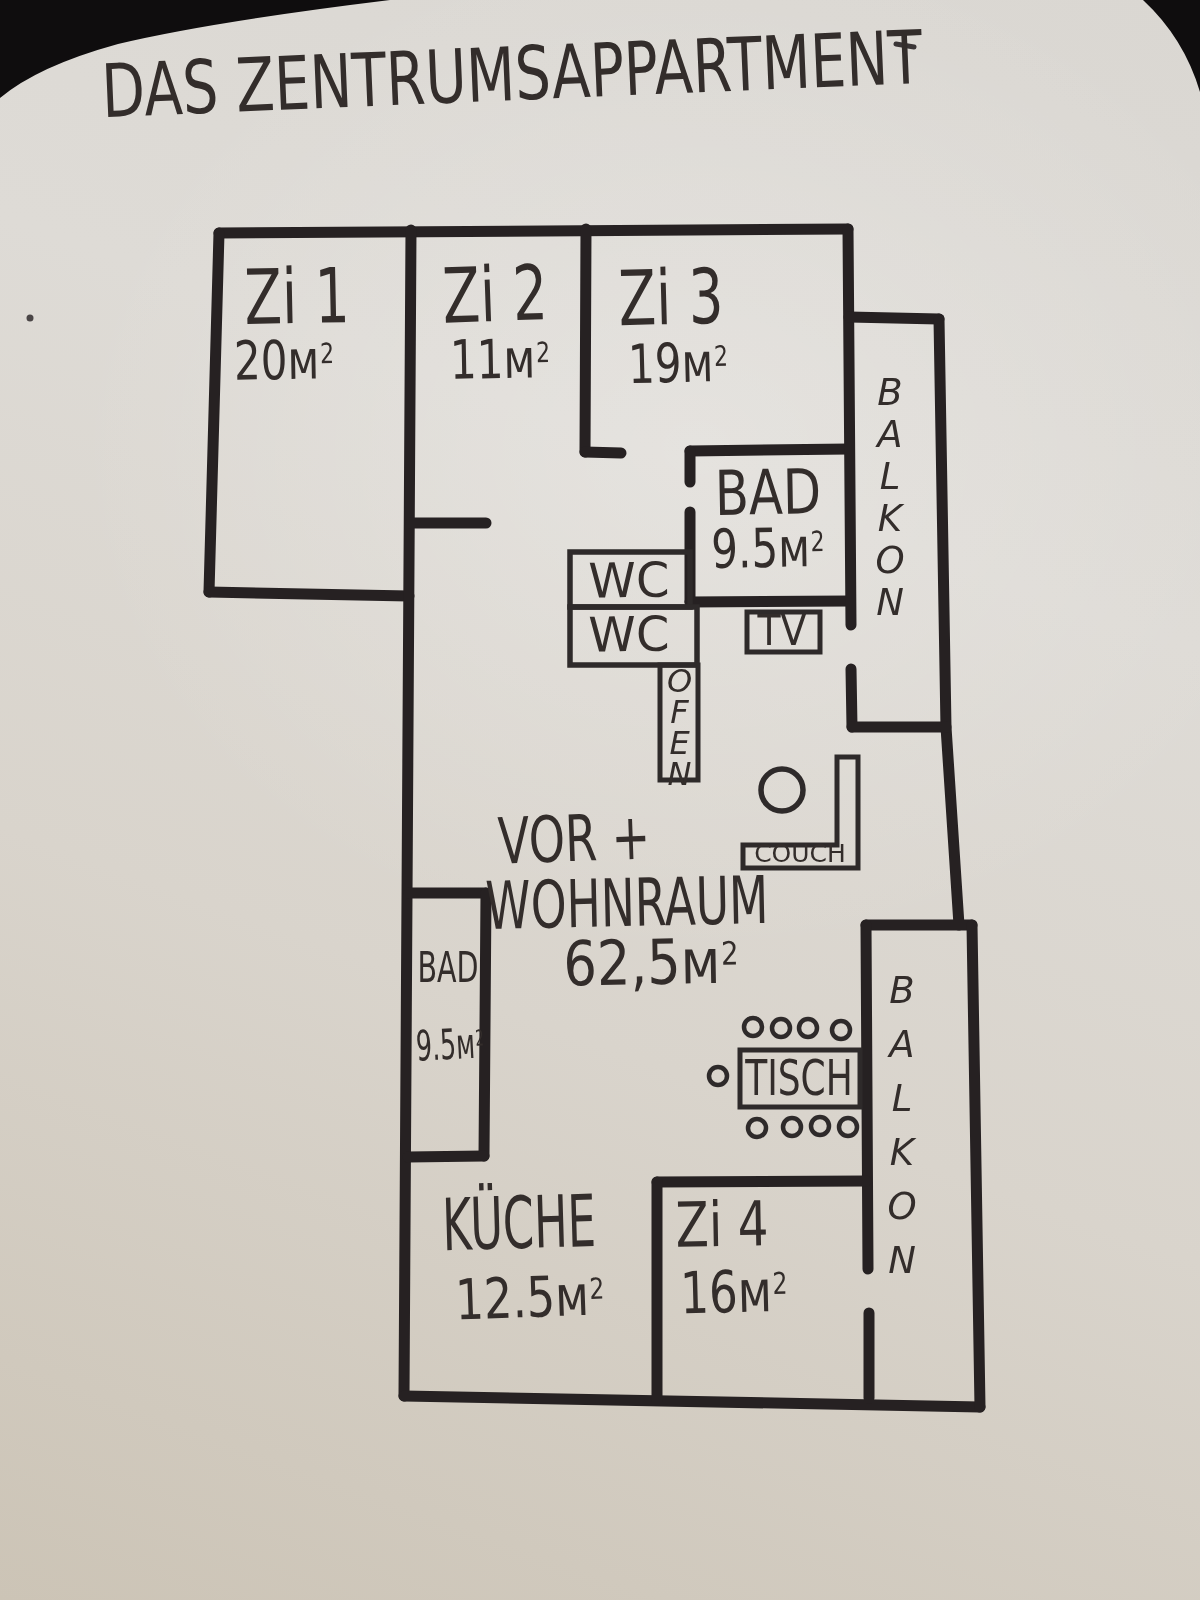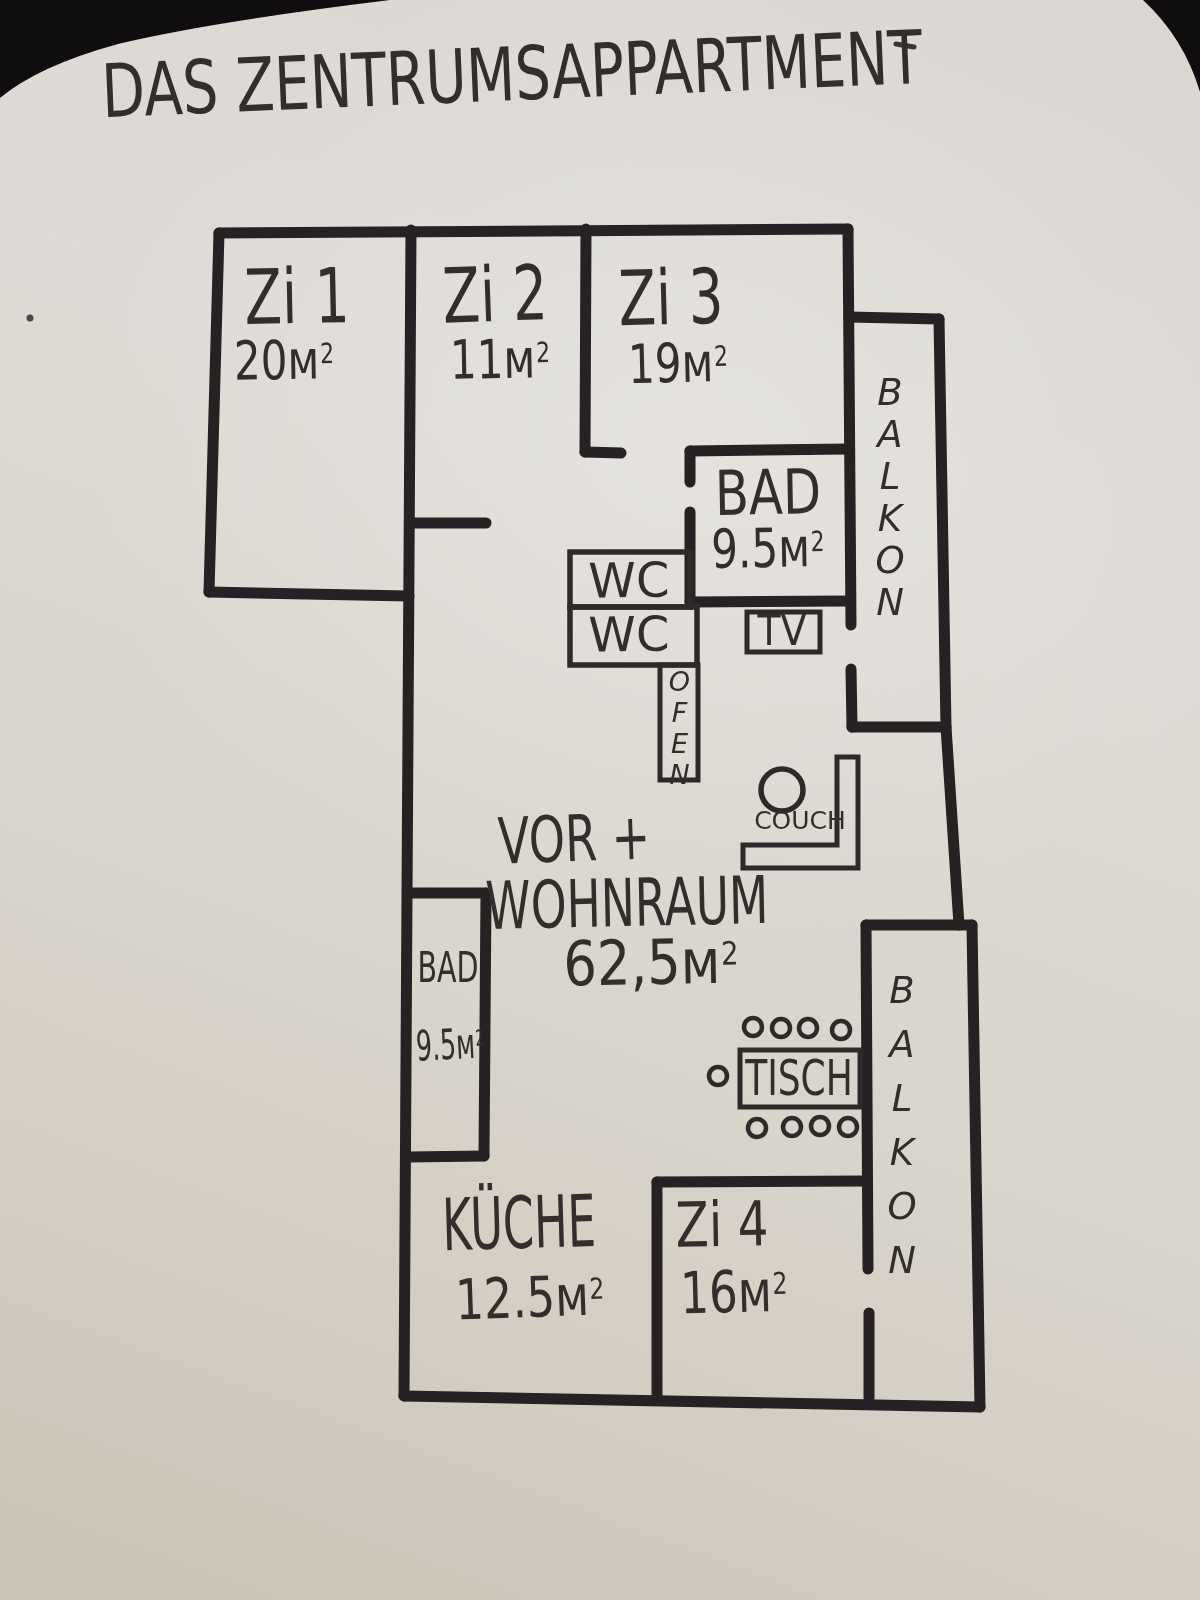--- a/index.html
+++ b/index.html
@@ -112,25 +112,25 @@
     <div class="lbl" style="left:768px; top:493px; font-size:62px; transform:translate(-50%,-50%) rotate(-1deg) scaleX(0.80);">BAD</div>
     <div class="lbl" style="left:768px; top:549px; font-size:54px; transform:translate(-50%,-50%) rotate(-1deg) scaleX(0.78);">
       <span>9.5м</span><span class="sup">2</span>
     </div>
 
     <div class="lbl" style="left:629px; top:580px; font-size:48px; transform:translate(-50%,-50%) rotate(-1deg);">WC</div>
     <div class="lbl" style="left:629px; top:634px; font-size:48px; transform:translate(-50%,-50%) rotate(-1deg);">WC</div>
 
     <div class="lbl" style="left:782px; top:631px; font-size:42px; transform:translate(-50%,-50%) scaleX(0.9);">TV</div>
 
-    <div class="vstack" style="left:666px; top:666px; width:27px; font-size:27px; line-height:31px;">OFEN</div>
+    <div class="vstack" style="left:666px; top:666px; width:27px; font-size:32px; line-height:31px;">OFEN</div>
 
     <div class="vstack" style="left:868px; top:372px; width:44px; font-size:37px; line-height:42px;">BALKON</div>
 
-    <div class="lbl" style="left:800px; top:820px; font-size:25px; transform:translate(-50%,-50%);">COUCH</div>
+    <div class="lbl" style="left:800px; top:853px; font-size:25px; transform:translate(-50%,-50%);">COUCH</div>
 
     <div class="lbl" style="left:574px; top:839px; font-size:64px; transform:translate(-50%,-50%) rotate(-2deg) scaleX(0.72);">VOR +</div>
     <div class="lbl" style="left:627px; top:904px; font-size:66px; transform:translate(-50%,-50%) rotate(-1.2deg) scaleX(0.69);">WOHNRAUM</div>
     <div class="lbl" style="left:651px; top:963px; font-size:62px; transform:translate(-50%,-50%) rotate(-1deg) scaleX(0.85);">
       <span>62,5м</span><span class="sup">2</span>
     </div>
 
     <div class="lbl" style="left:448px; top:968px; font-size:42px; transform:translate(-50%,-50%) scaleX(0.68);">BAD</div>
     <div class="lbl" style="left:450px; top:1045px; font-size:42px; transform:translate(-50%,-50%) rotate(-3deg) scaleX(0.60);">
       <span>9.5м</span><span class="sup">2</span>

